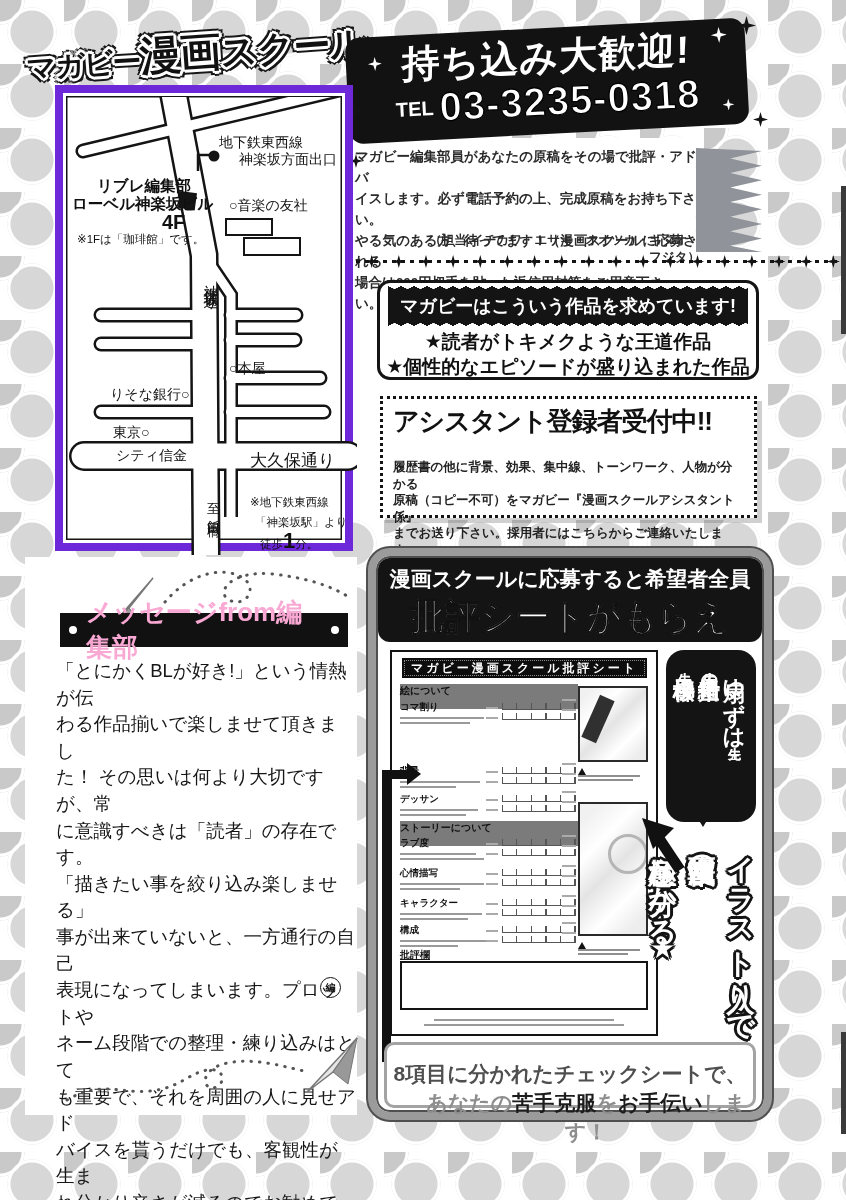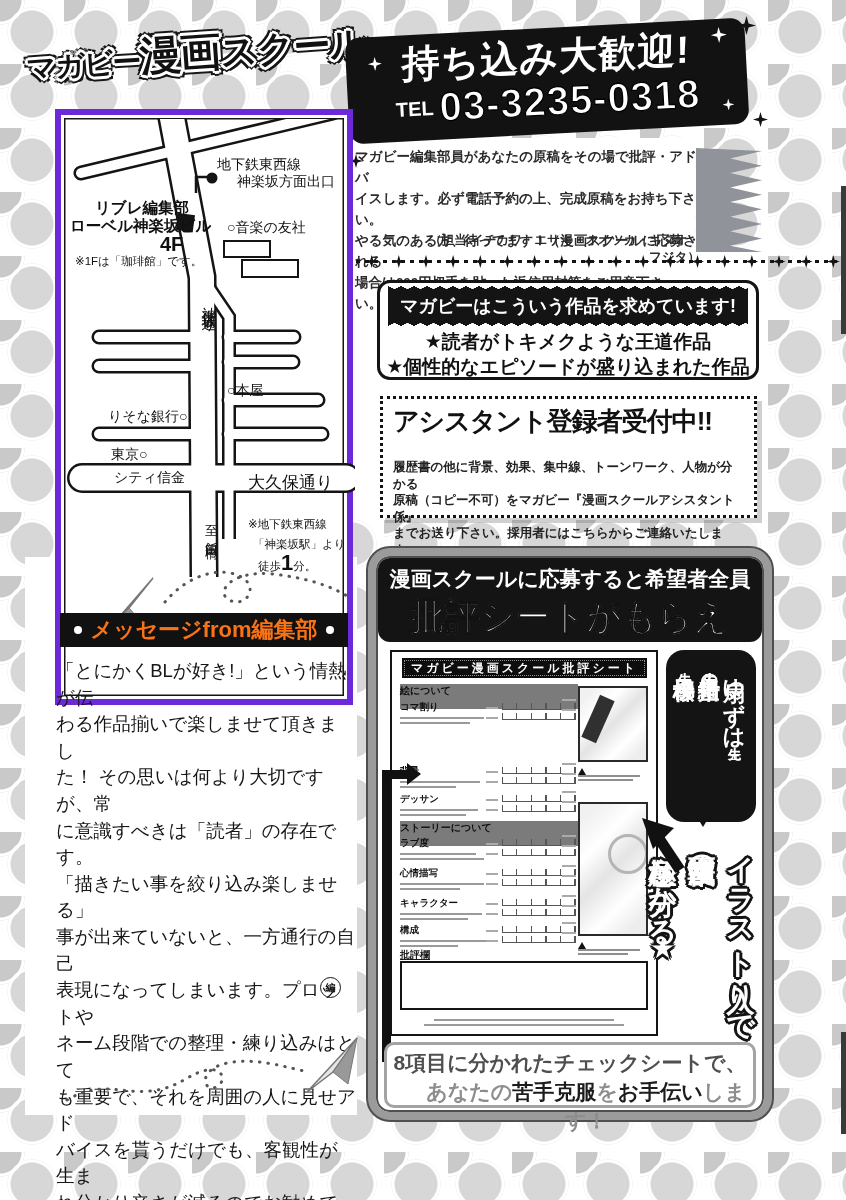--- a/index.html
+++ b/index.html
@@ -93,38 +93,38 @@
   .vcol .sm { font-size:13px; font-weight:700; }
   .vcol .md { font-size:17px; font-weight:700; }
   .v-slogan { position:absolute; left:268px; top:280px; width:116px; height:210px; writing-mode:vertical-rl; text-orientation:upright; white-space:pre-line; font-size:28px; font-weight:900; color:#fff; line-height:39px; }
   
   .br-v { position:absolute; left:6px; top:214px; width:9px; height:292px; background:#111; }
   .br-arm { position:absolute; left:6px; top:214px; width:26px; height:9px; background:#111; }
   .br-head { position:absolute; left:31px; top:207px; width:0; height:0; border-top:11.5px solid transparent; border-bottom:11.5px solid transparent; border-left:14px solid #111; }
   .br-foot { position:absolute; left:6px; top:497px; width:30px; height:9px; background:#111; }
   .arr-nw { position:absolute; left:264px; top:260px; }
   
-  .check-box { position:absolute; left:8px; top:486px; width:372px; height:66px; background:#fff; border:3px solid #a3a3a3; border-radius:10px; text-align:center; padding-top:3px; }
+  .check-box { position:absolute; left:8px; top:486px; width:372px; height:66px; background:#fff; border:3px solid #a3a3a3; border-radius:10px; text-align:center; padding-top:14px; }
   .check-box .c1 { font-size:21px; font-weight:900; color:#4f4f4f; line-height:29px; text-shadow:1px 1px 0 #fff; }
   .check-box .c2 { font-size:21px; font-weight:900; color:#8d8d8d; line-height:29px;margin-left:32px; }
   .check-box .c2 .em { color:#1c1c1c; }
   
-  .map { left:55px; top:85px; width:298px; height:596px; background:#fff; border:6px solid #6d28d9; box-shadow:inset 0 0 0 3px #fff, inset 0 0 0 4.5px #141414;margin-top:24px; }
+  .map { left:55px; top:85px; width:298px; height:466px; background:#fff; border:8px solid #6d28d9; box-shadow:inset 0 0 0 3px #fff, inset 0 0 0 4.5px #141414; }
   .map svg { position:absolute; left:4px; top:4px; }
   .map svg text { font-family:"Liberation Sans","DejaVu Sans",sans-serif; fill:#111; }
   .mt  { font-size:14px; }
   .mtb { font-size:15.5px; font-weight:700; }
   .m4f { font-size:20px; font-weight:700; }
   .msm { font-size:11.5px; }
   .mok { font-size:17px; }
   .v-label { position:absolute; writing-mode:vertical-rl; text-orientation:upright; color:#111; }
   .street-label { left:138px; top:180px; font-size:15px; letter-spacing:3px; }
   .to-label { left:141px; top:400px; font-size:13px; letter-spacing:2px; }
   
-  .msg-bar { left:60px; top:613px; width:288px; height:34px; background:#111; color:#f97316; display:flex; align-items:center; justify-content:center; font-size:22px; font-weight:700; letter-spacing:0; }
+  .msg-bar { left:60px; top:613px; width:288px; height:34px; background:#111; color:#f9a8d4; display:flex; align-items:center; justify-content:center; font-size:26px; font-weight:700; letter-spacing:0; }
   .msg-bar::before, .msg-bar::after { content:""; width:8px; height:8px; border-radius:50%; background:#fff; margin:0 9px; flex:0 0 auto; }
   .msg-body { left:56px; top:658px; width:300px; font-size:18.5px; line-height:26.6px; color:#161616; white-space:pre-line; font-weight:500; }
   .sign { left:320px; top:977px; width:21px; height:21px; border:1.8px solid #141414; border-radius:50%; display:flex; align-items:center; justify-content:center; font-size:10px; font-weight:700; color:#141414; }
   .trail { stroke:#555; stroke-width:3; stroke-dasharray:.5 8; stroke-linecap:round; fill:none; }
   .edge-sliver { position:absolute; right:0; width:5px; background:#3a3a3a; }
 </style>
 </head>
 <body>
 
 <div class="white-bg" style="left:343px;top:138px;width:352px;height:112px"></div>

